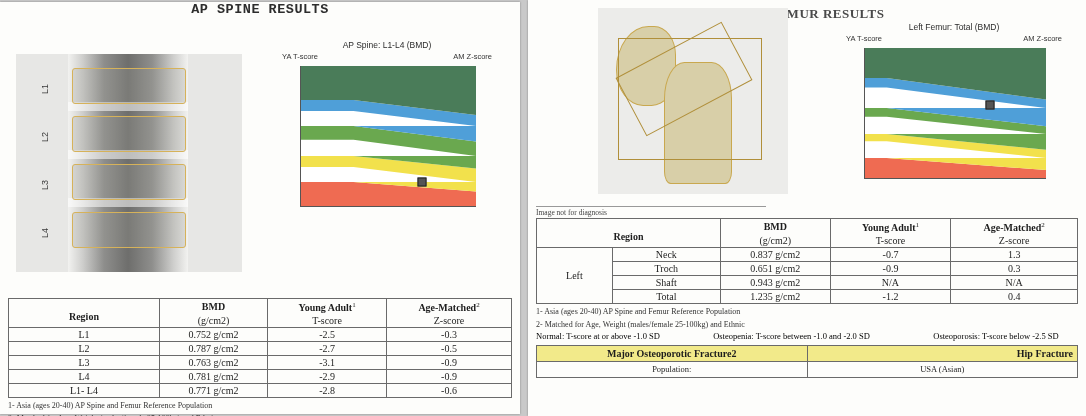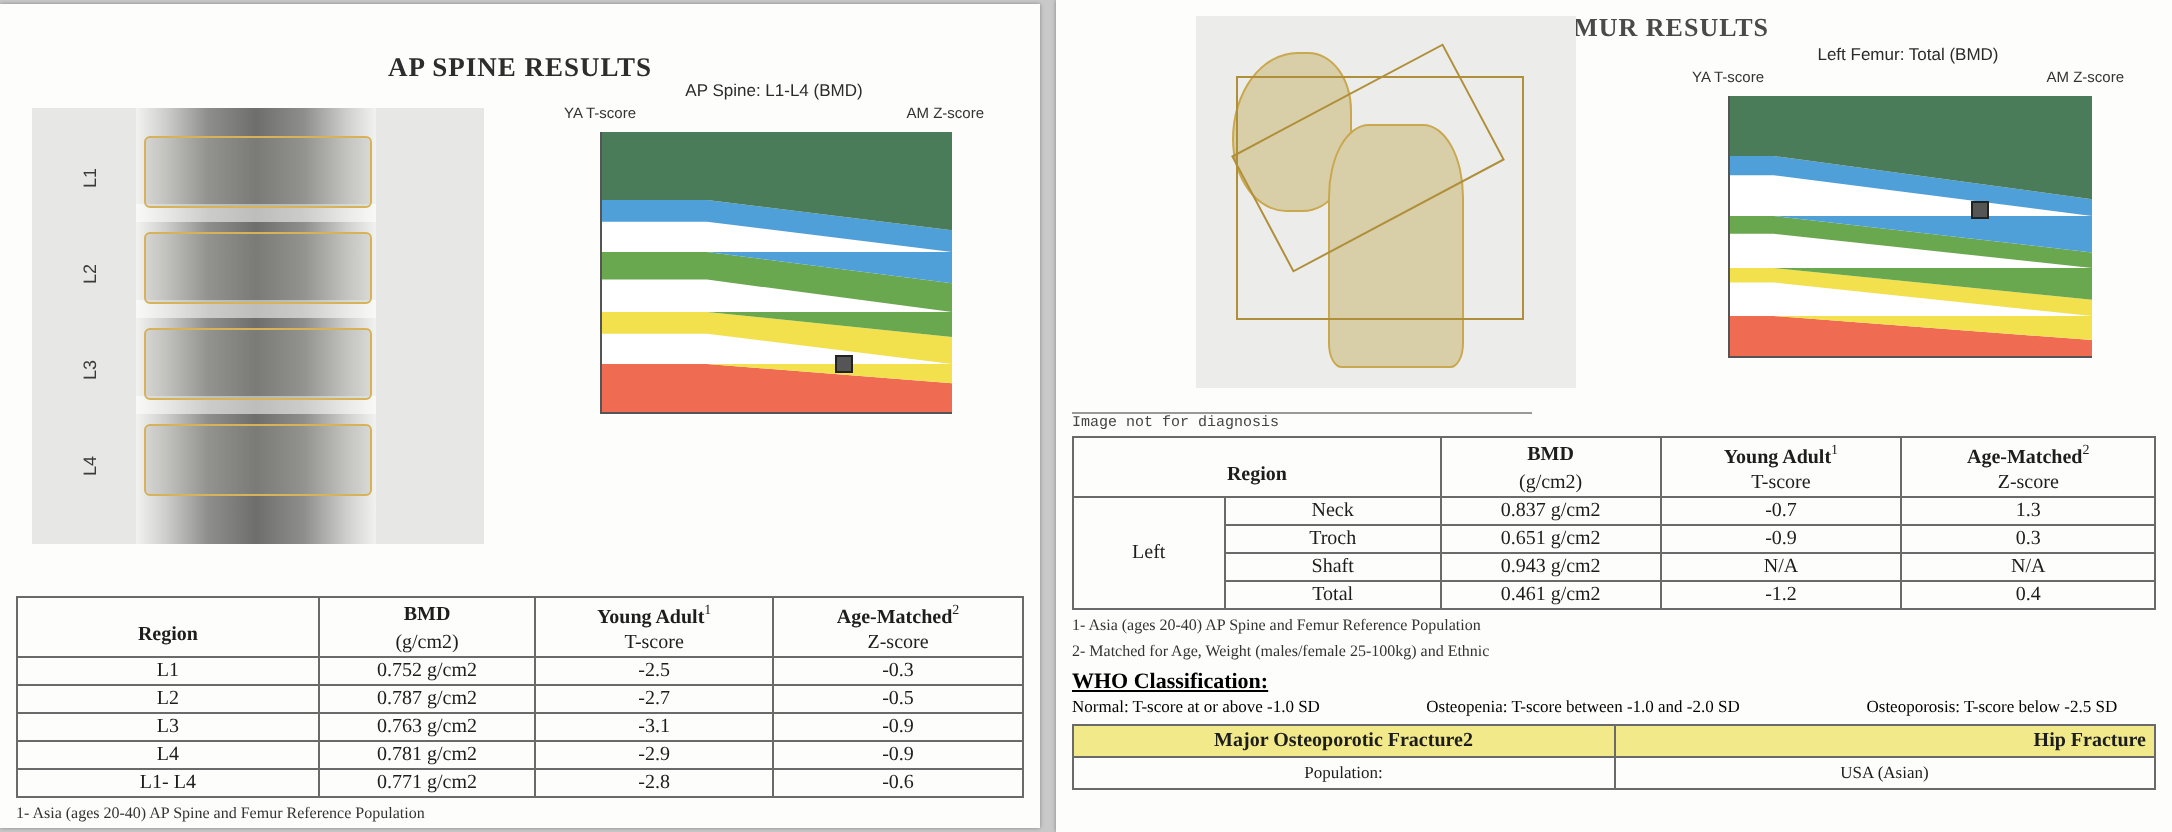--- a/index.html
+++ b/index.html
@@ -17,21 +17,21 @@
   }
   #left-page{left:0;top:2px;width:520px;height:412px;}
   #right-page{left:528px;top:0px;width:558px;height:416px;}
 
   .title{
     text-align:center;
     font-weight:bold;
     letter-spacing:.5px;
     color:#2d2d2d;
   }
-  #spine-title{font-size:13.5px;margin-top:24px;}
+  #spine-title{font-size:13.5px;font-family:Liberation Mono, monospace;}
   #femur-title{font-size:13px;margin-top:6px;color:#4a4a4a;}
 
   
   .scan{
     position:absolute;
     background:#dfdfdd;
     overflow:hidden;
   }
   #spine-scan{left:16px;top:52px;width:226px;height:218px;background:#e7e7e5;}
   .spine-col{
@@ -107,21 +107,21 @@
     font-size:11px;font-weight:bold;text-decoration:underline;
     margin-top:4px;
   }
   .who-line{font-size:8.5px;margin-top:1px;}
 
   .frac-tbl td,.frac-tbl th{border:1px solid #6a6a6a;padding:1px 4px;text-align:center;}
   .frac-head{background:#f2ea8a;font-weight:bold;font-size:10.5px;}
   .frac-sub{background:#f2ea8a;font-weight:bold;font-size:10px;}
   .frac-val{font-size:10.5px;}
   .leftnote{text-align:left;font-size:8.5px;}
-  .imgnote{font-size:7.5px;color:#444;border-top:1px solid #999;padding-top:1px;font-family:Liberation Mono, monospace;}
+  .imgnote{font-size:7.5px;color:#444;border-top:1px solid #999;padding-top:1px;}
 </style>
 </head>
 <body>
 
 <div class="page" id="left-page">
 
   <div class="title" id="spine-title">AP SPINE RESULTS</div>
 
   <div class="scan" id="spine-scan">
     <div class="spine-col"></div>
@@ -294,30 +294,29 @@
         <td>0.3</td>
       </tr>
       <tr>
         <td>Shaft</td>
         <td>0.943 g/cm2</td>
         <td>N/A</td>
         <td>N/A</td>
       </tr>
       <tr>
         <td>Total</td>
-        <td>0.461 g/cm2</td>
+        <td>1.235 g/cm2</td>
         <td>-1.2</td>
         <td>0.4</td>
       </tr>
     </tbody>
       </table>
     <div class="foot">1- Asia (ages 20-40) AP Spine and Femur Reference Population</div>
     <div class="foot">2- Matched for Age, Weight (males/female 25-100kg) and Ethnic</div>
 
-    <div class="who-title">WHO Classification:</div>
     <div class="who-line">
       <span style="display:inline-block;width:175px;">Normal: T-score at or above -1.0 SD</span>
       <span style="display:inline-block;width:218px;">Osteopenia: T-score between -1.0 and -2.0 SD</span>
       <span>Osteoporosis: T-score below -2.5 SD</span>
     </div>
 
     <table class="tbl frac-tbl" style="margin-top:4px;">
       <tbody>
       <tr>
         <td class="frac-sub" style="width:50%;">Major Osteoporotic Fracture2</td>

